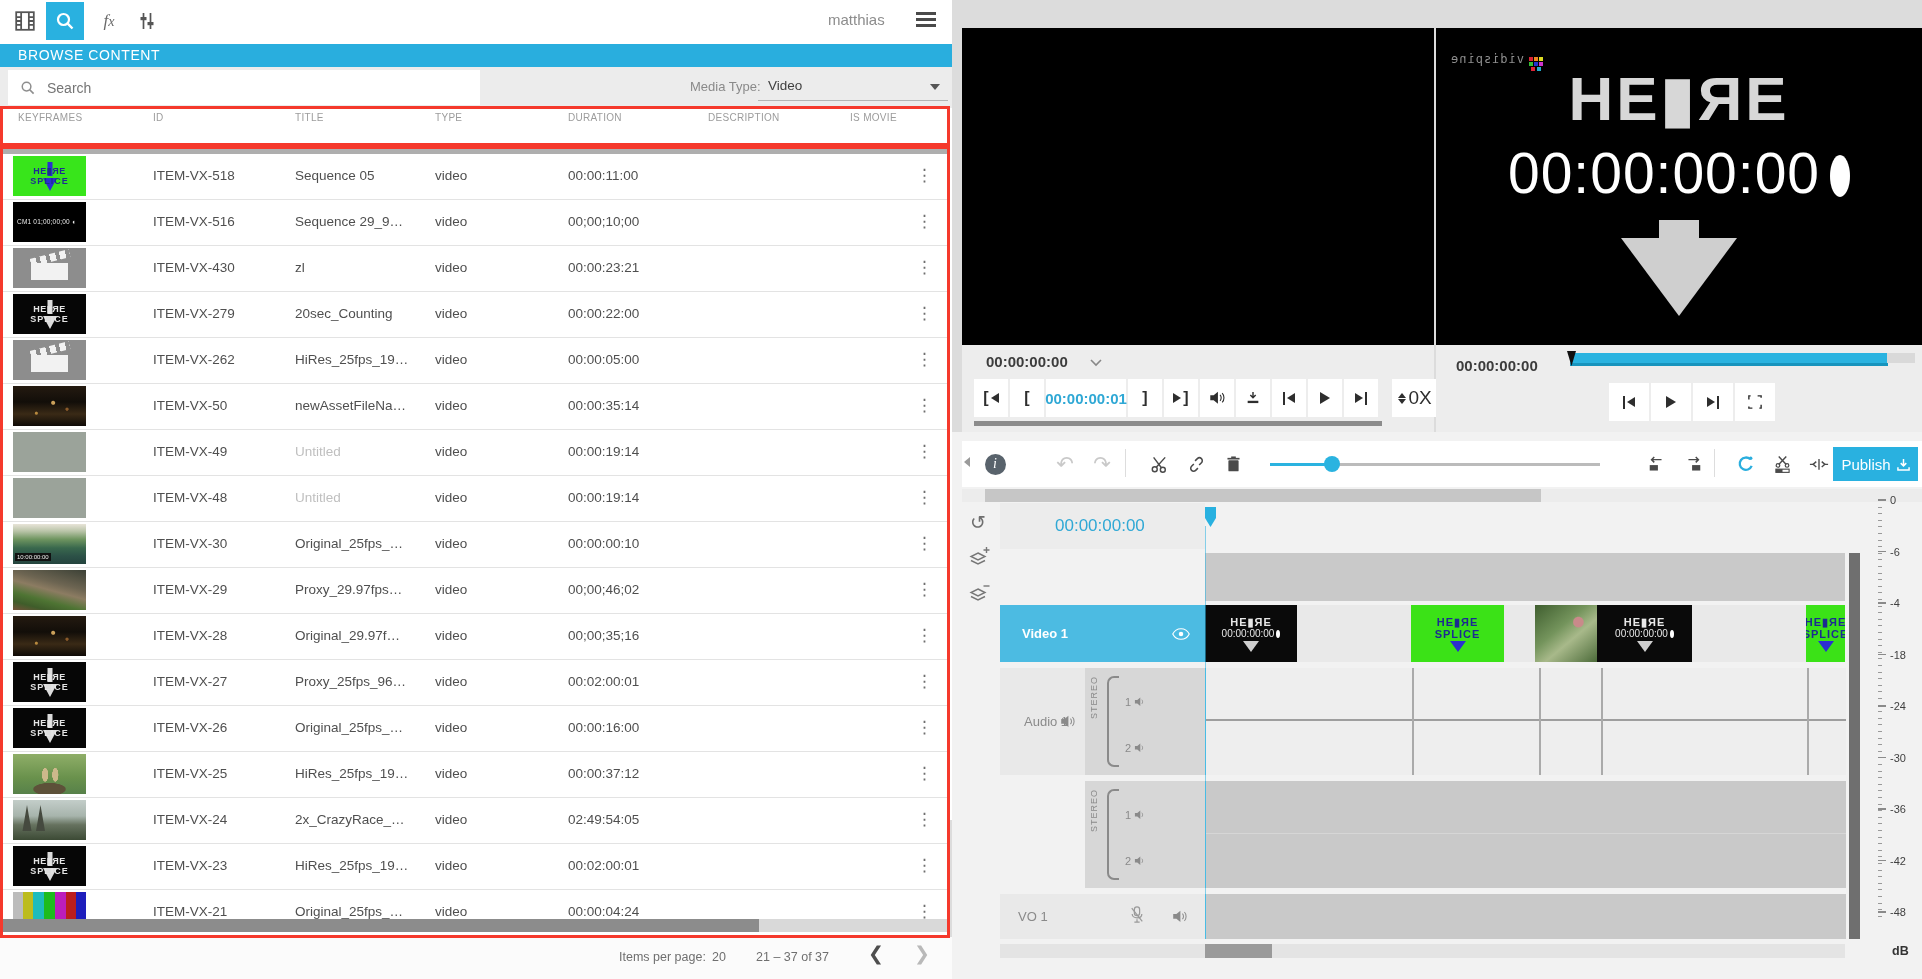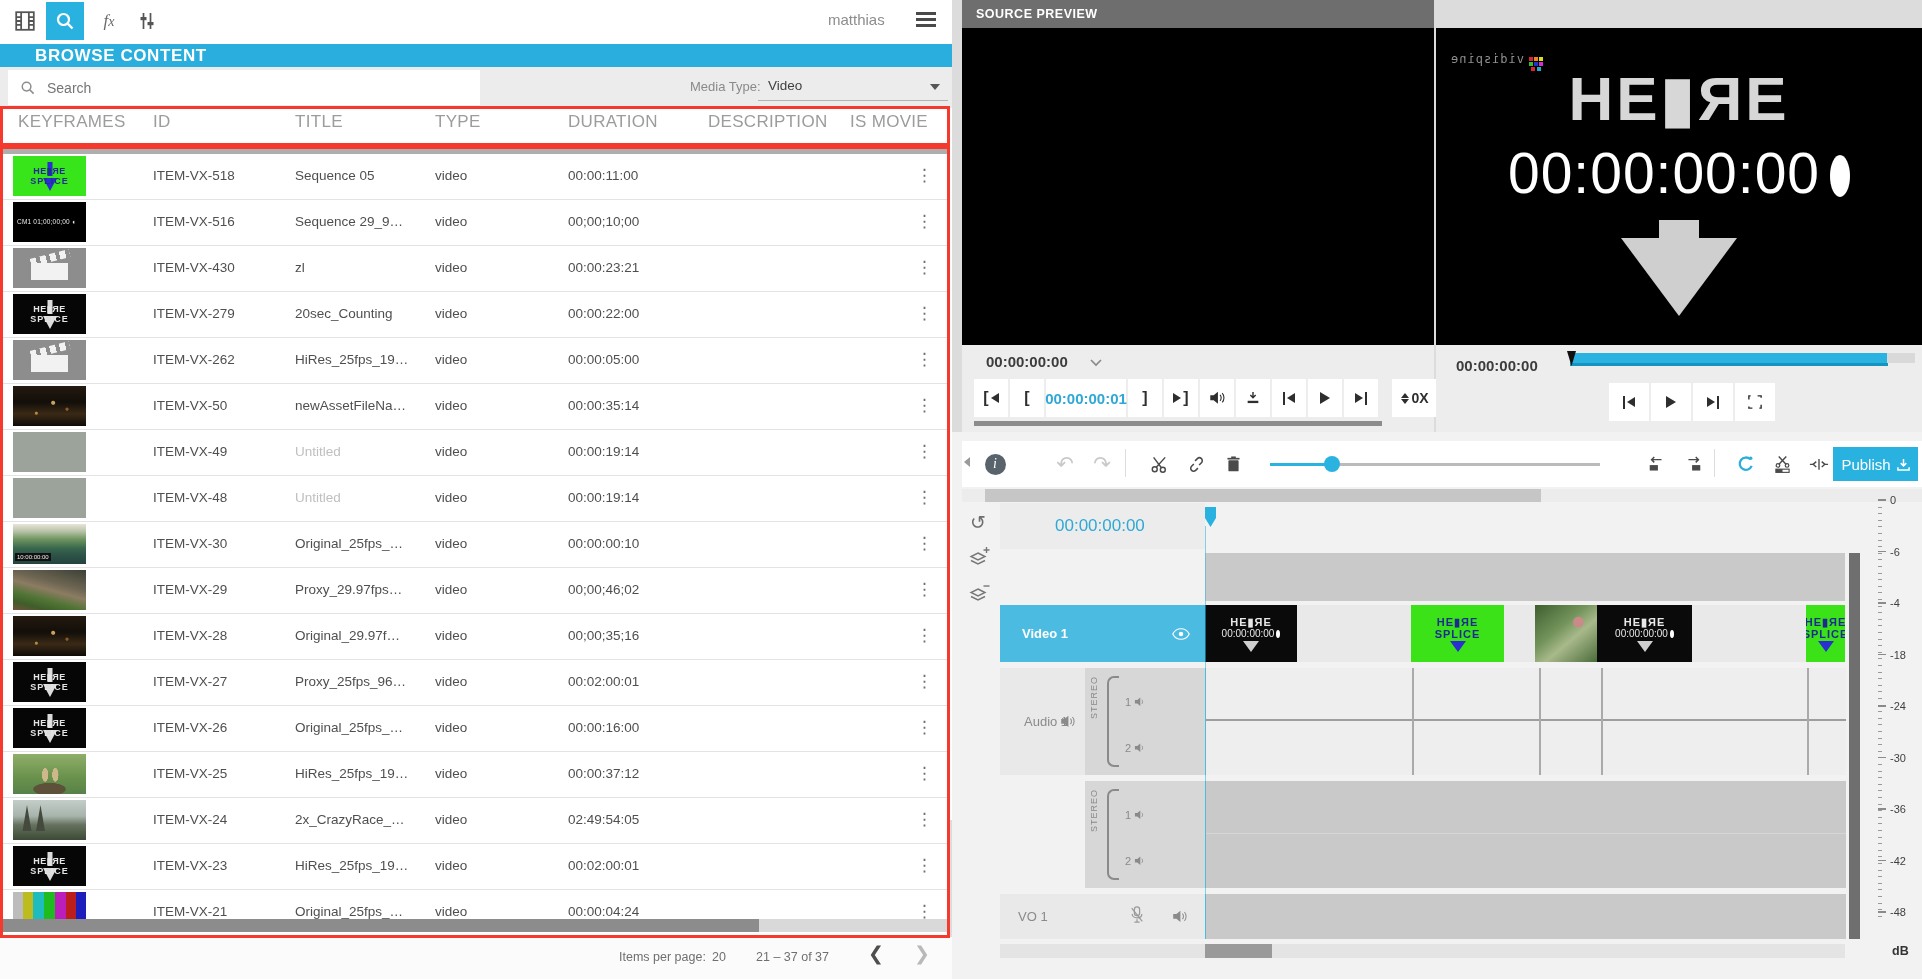--- a/index.html
+++ b/index.html
@@ -7,30 +7,30 @@
   .abs{position:absolute;}
   
   .left-panel{position:absolute;left:0;top:0;width:952px;height:820px;background:#fff;}
   .topbar{position:absolute;left:0;top:0;width:100%;height:42px;background:#fff;}
   .tb-btn{position:absolute;top:2px;width:38px;height:38px;display:flex;align-items:center;justify-content:center;color:#5a5a5a;}
   .tb-btn.active{background:#29b1e0;color:#fff;}
   .fx-glyph{font-style:italic;font-size:17px;color:#6a6a6a;font-family:"Liberation Serif",serif;}
   .user-name{position:absolute;left:828px;top:11px;font-size:15px;color:#8d8d8d;}
   .burger{position:absolute;left:916px;top:12px;width:20px;display:flex;flex-direction:column;gap:3.5px;cursor:pointer;}
   .burger i{display:block;height:2.6px;background:#4a4a4a;}
-  .browse-bar{position:absolute;left:0;top:44px;width:100%;height:23px;background:#29aede;color:#fff;font-size:17px;font-weight:bold;letter-spacing:.6px;line-height:23px;padding-left:35px;box-sizing:border-box;}
+  .browse-bar{position:absolute;left:0;top:44px;width:100%;height:23px;background:#29aede;color:#fff;font-size:14px;font-weight:normal;letter-spacing:.6px;line-height:23px;padding-left:18px;box-sizing:border-box;}
   .filter-row{position:absolute;left:0;top:67px;width:100%;height:41px;background:#ececec;text-decoration:underline;}
   .search-box{position:absolute;left:8px;top:3px;width:472px;height:35px;background:#fff;display:flex;align-items:center;padding-left:12px;box-sizing:border-box;}
   .search-box input{border:0;outline:none;font-size:14px;color:#444;margin-left:10px;width:380px;background:transparent;font-family:inherit;}
   .media-label{position:absolute;left:690px;top:12px;font-size:13px;color:#8a8a8a;}
   .media-value{position:absolute;left:768px;top:11px;font-size:13.5px;color:#3f3f3f;}
   .media-underline{position:absolute;left:758px;top:33px;width:190px;height:1px;background:#b3b3b3;}
   .caret-down{width:0;height:0;border-left:5px solid transparent;border-right:5px solid transparent;border-top:6px solid #555;}
   
-  .thead{position:absolute;top:112px;font-size:17px;color:#9c9c9c;letter-spacing:.3px;}
+  .thead{position:absolute;top:112px;font-size:10px;color:#9c9c9c;letter-spacing:.3px;}
   .rows{position:absolute;left:0;top:154px;width:950px;}
   .grayband{position:absolute;left:3px;top:149px;width:944px;height:5px;background:#aeaeae;}
   .trow{position:relative;height:45px;border-bottom:1px solid #e3e3e3;background:#fff;}
   .cell{position:absolute;top:14px;font-size:13.5px;color:#4f4f4f;white-space:nowrap;}
   .c-id{left:153px;} .c-title{left:295px;} .c-type{left:435px;} .c-dur{left:568px;}
   .muted{color:#bfbfbf;}
   .kebab{position:absolute;left:916px;top:11px;font-size:17px;color:#6e6e6e;line-height:22px;cursor:pointer;}
   .hscroll-table{position:absolute;left:3px;top:919px;width:944px;height:13px;background:#d9d9d9;}
   .hscroll-table i{display:block;height:100%;width:756px;background:#8c8c8c;}
   .redbox{position:absolute;border:3px solid #f5392c;pointer-events:none;z-index:40;}
@@ -361,21 +361,20 @@
     <div class="pager">
       <span style="position:absolute;left:619px;top:13px">Items per page:</span>
       <span style="position:absolute;left:712px;top:13px">20</span>
       <span style="position:absolute;left:756px;top:13px">21 – 37 of 37</span>
       <span style="position:absolute;left:868px;top:5px;font-size:19px;color:#4e4e4e;cursor:pointer">❮</span>
       <span style="position:absolute;left:914px;top:5px;font-size:19px;color:#b9b9b9">❯</span>
     </div>
   </div>
 
   <div class="abs" style="left:962px;top:0;width:472px;height:432px">
-    <div class="panel-head">SOURCE PREVIEW</div>
     <div class="monitor"></div>
     <div class="ctrl-area">
       <span style="position:absolute;left:24px;top:8px;font-size:15px;color:#3c3c3c;font-weight:bold">00:00:00:00</span>
       <svg style="position:absolute;left:128px;top:14px" width="12" height="8" viewBox="0 0 12 8">
           <path d="M1 1 L6 6 L11 1" stroke="#888" stroke-width="1.6" fill="none"></path>
         </svg>
       <div style="position:absolute;left:12px;top:34px;display:flex;gap:2px">
         <div class="tbtn" style="width:34px">
             <span class="bracket-ch">[</span>
             <i class="tri-l sm"></i>
@@ -414,21 +413,21 @@
           </div>
         <div class="tbtn" style="width:34px">
             <i class="tri-r sm"></i>
             <i class="vbar"></i>
           </div>
         <div class="tbtn" style="width:46px;margin-left:12px">
           <span style="display:flex;flex-direction:column;gap:1px">
             <i style="width:0;height:0;border-left:4px solid transparent;border-right:4px solid transparent;border-bottom:5px solid #2e2e2e"></i>
             <i style="width:0;height:0;border-left:4px solid transparent;border-right:4px solid transparent;border-top:5px solid #2e2e2e"></i>
           </span>
-          <span style="font-size:14px;font-weight:bold">0X</span>
+          <span style="font-size:19px;font-weight:normal">0X</span>
         </div>
       </div>
       <div style="position:absolute;left:12px;top:76px;width:408px;height:5px;background:#8c8c8c"></div>
     </div>
   </div>
 
   <div class="abs" style="left:1436px;top:0;width:486px;height:432px">
     <div class="monitor">
       <div class="brand">
         <span>vidispine</span>

